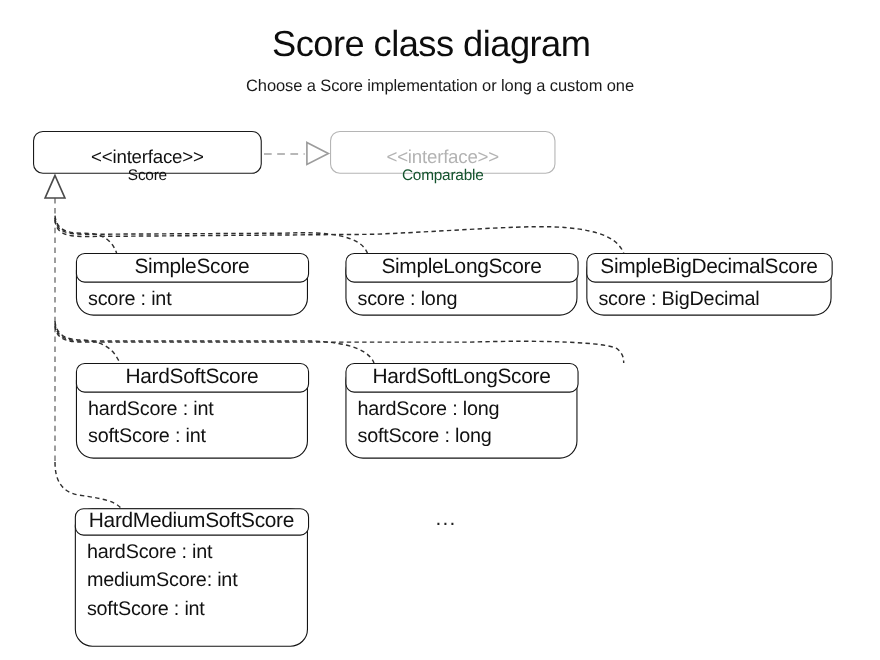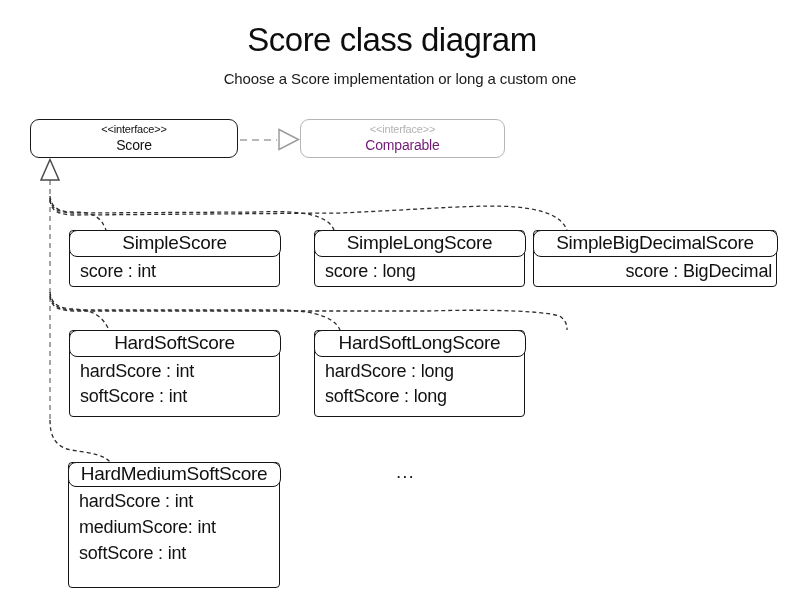--- a/index.html
+++ b/index.html
@@ -15,48 +15,48 @@
     position:absolute; left:0; right:0; top:70px;
     text-align:center; font-size:15px; color:#1a1a1a; letter-spacing:-0.1px;
   }
   svg.wires { position:absolute; left:0; top:0; pointer-events:none; }
 
   
   .iface {
     position:absolute; box-sizing:border-box; background:#fff;
     border:1.6px solid #1a1a1a; border-radius:9px; text-align:center;
   }
-  .iface .stereo { font-size:11px; line-height:12px; margin-top:3px; letter-spacing:-0.2px; }
+  .iface .stereo { font-size:17px; line-height:12px; margin-top:17px; letter-spacing:-0.2px; }
   .iface .iname  { font-size:14px; line-height:21px; margin-top:0px; letter-spacing:-0.2px; }
   #box-score      { left:30px;  top:119px; width:208px; height:39px; }
   #box-comparable { left:300px; top:119px; width:205px; height:39px;
                     border-color:#b5b5b5; }
   #box-comparable .stereo { color:#b3b3b3; }
-  #box-comparable .iname  { color:#701a75; }
+  #box-comparable .iname  { color:#14532d; }
 
   
   .cls {
     position:absolute; box-sizing:border-box; background:#fff;
-    border:1.5px solid #141414; border-radius:4px;
+    border:1.5px solid #141414; border-radius:16px;
   }
   .cls .cls-name {
     box-sizing:border-box; margin:-1.5px -1.5px 0 -1.5px; height:27px;
     border:1.5px solid #141414; border-radius:8px;
     display:flex; align-items:center; justify-content:center;
     font-size:19px; letter-spacing:-0.3px; white-space:nowrap; background:#fff;
   }
   .cls .cls-attrs {
     padding:2px 4px 0 10px; font-size:18px; line-height:25px;
     letter-spacing:-0.2px; white-space:nowrap;
   }
   #cls-0, #cls-1, #cls-2 { top:230px; height:57px; }
   #cls-3, #cls-4, #cls-5 { top:330px; height:87px; }
   #cls-0, #cls-3 { left:69px;  width:211px; }
   #cls-1, #cls-4 { left:314px; width:211px; }
-  #cls-2, #cls-5 { left:533px; width:244px;text-align:right; }
+  #cls-2, #cls-5 { left:533px; width:223px; }
   #cls-6 { left:68px; top:462px; width:212px; height:126px; }
   #cls-6 .cls-name  { height:25px; }
   #cls-6 .cls-attrs { line-height:26px; padding-top:1px; }
 
   .ellipsis {
     position:absolute; left:396px; top:461px; font-size:19px; color:#222;
     letter-spacing:1px;
   }
 </style>
 </head>

